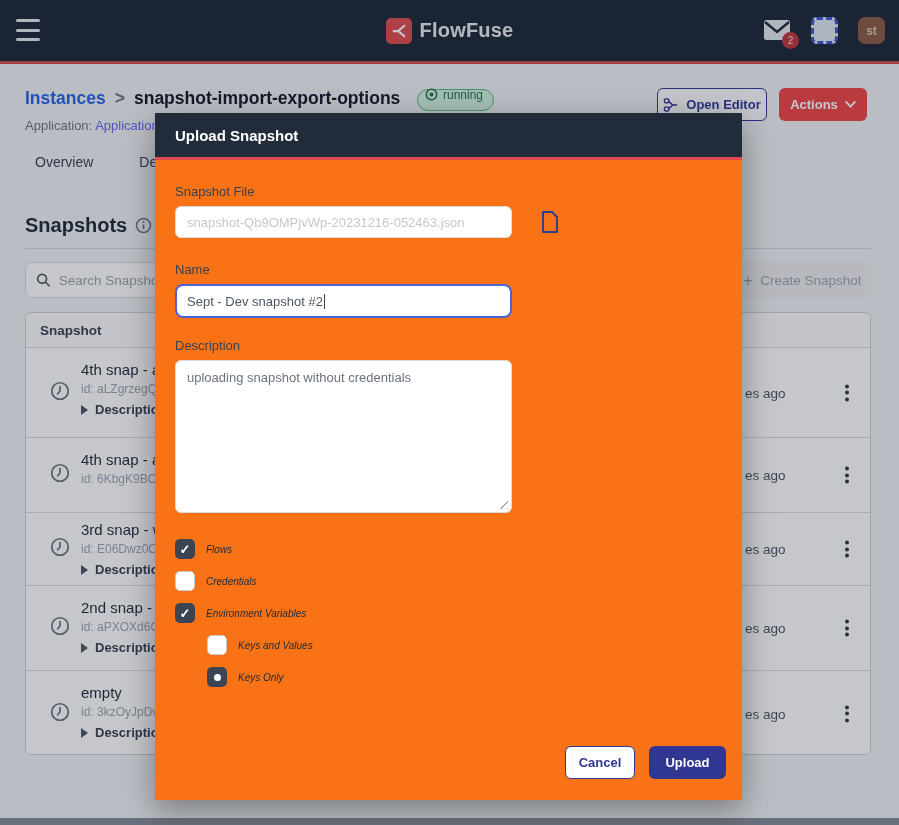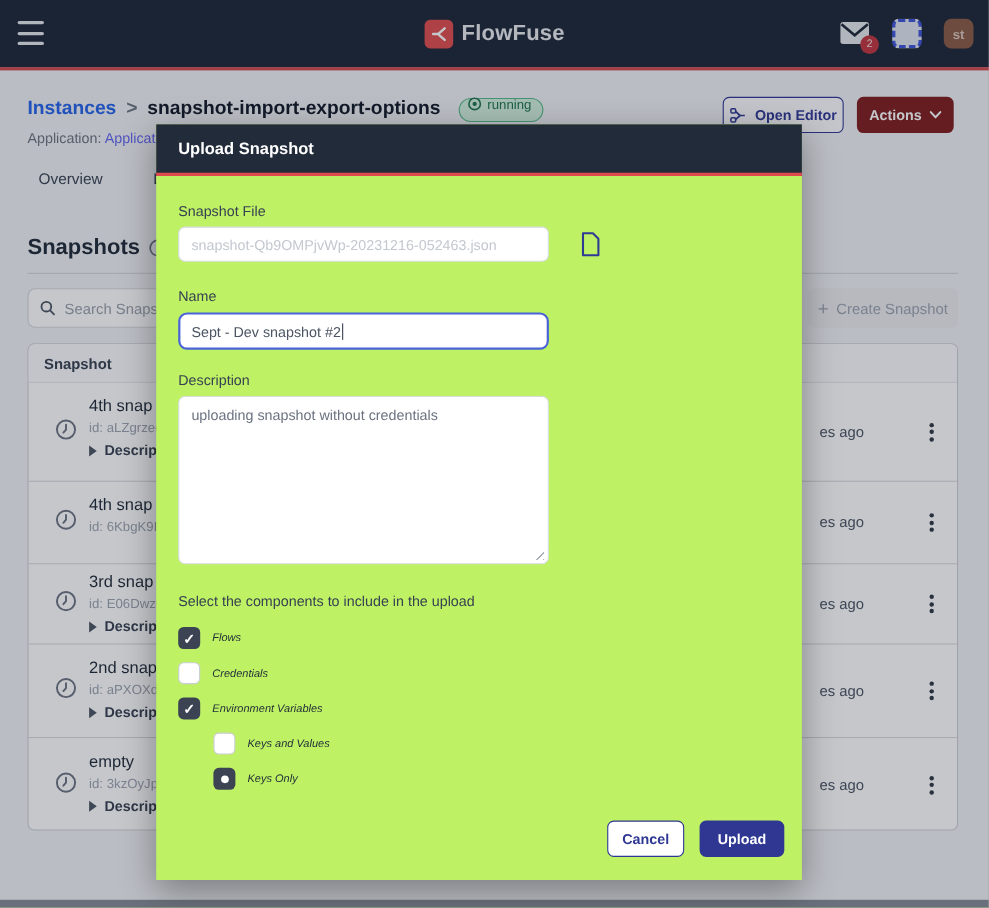--- a/index.html
+++ b/index.html
@@ -30,21 +30,21 @@
   
   .content{ position:absolute; inset:64px 0 0 0; z-index:1;}
   .breadcrumb{ position:absolute; left:25px; top:24px; font-size:17.5px; font-weight:bold; display:flex; gap:9px; align-items:center;}
   .crumb-link{ color:#2563EB; cursor:pointer;}
   .crumb-sep{ color:#6B7280;}
   .crumb-current{ color:#111827;}
   .status-badge{ position:absolute; left:417px; top:25px; height:22px; padding:0 10px 11px 7px; border-radius:11px;
     background:#D3F2DF; border:1px solid #57B886; color:#20744C; font-size:12px; display:flex; align-items:center; gap:5px;}
   .btn{ border-radius:6px; font-size:13px; font-weight:bold; display:flex; align-items:center; justify-content:center; gap:7px; cursor:pointer;}
   .btn-open-editor{ position:absolute; left:657px; top:24px; width:110px; height:33px; background:#FDFDFE; border:1px solid #2F3794; color:#2F3794;}
-  .btn-actions{ position:absolute; left:779px; top:24px; width:88px; height:33px; background:#7f1d1d; color:#FFFFFF;}
+  .btn-actions{ position:absolute; left:779px; top:24px; width:88px; height:33px; background:#ef4444; color:#FFFFFF;}
   .app-line{ position:absolute; left:25px; top:54px; font-size:13px; color:#6B7280;}
   .app-line a{ color:#6366F1; text-decoration:none; cursor:pointer;}
   .tabs{ position:absolute; left:35px; top:90px; display:flex; gap:46px; font-size:14px; color:#374151;}
   .tab{ cursor:pointer;}
   .section-title{ position:absolute; left:25px; top:150px; font-size:20px; font-weight:bold; color:#1F2937; display:flex; align-items:center; gap:8px;}
   .divider{ position:absolute; left:25px; top:184px; width:846px; height:1px; background:#D1D5DB;}
   .search-box{ position:absolute; left:25px; top:198px; width:310px; height:36px; background:#FFFFFF; border:1px solid #D3D7DC;
     border-radius:7px; display:flex; align-items:center; padding:0 10px; gap:8px;}
   .search-box input{ border:none; outline:none; font-size:13.5px; color:#374151; width:100%; background:transparent;}
   .search-box input::placeholder{ color:#9AA1AB;}
@@ -62,21 +62,21 @@
   .row-id{ font-size:12px; color:#9CA3AF; margin-top:4px;}
   .row-desc{ font-size:13px; font-weight:bold; color:#374151; margin-top:6px; display:flex; align-items:center; gap:7px; cursor:pointer;}
   .tri{ width:0; height:0; border-left:7px solid #4B5563; border-top:5px solid transparent; border-bottom:5px solid transparent;}
   .clock{ position:absolute; left:23px; top:50%; transform:translateY(-50%);}
   .row-time{ position:absolute; left:719px; top:50%; transform:translateY(-50%); font-size:13.5px; color:#4B5563;text-align:right;}
   .kebab{ position:absolute; left:815px; top:50%; transform:translateY(-50%); display:flex; flex-direction:column; gap:2.5px; cursor:pointer; padding:4px;}
   .kebab i{ width:4px; height:4px; border-radius:50%; background:#2F3744;}
   .footer-strip{ position:absolute; left:0; bottom:0; width:899px; height:7px; background:#878D96; z-index:1;}
   
   .overlay{ position:absolute; inset:0; background:rgba(24,31,46,0.25); z-index:5;}
-  .modal{ position:absolute; left:142px; top:113px; width:587px; height:687px; background:#bef264; z-index:10;
+  .modal{ position:absolute; left:155px; top:113px; width:587px; height:687px; background:#f97316; z-index:10;
     box-shadow:0 10px 30px rgba(0,0,0,.35);}
   .modal-header{ height:47px; background:#222B3A; border-bottom:3px solid #DE4A4E; display:flex; align-items:center; padding:0 20px;}
   .modal-title{ color:#FFFFFF; font-size:15px; font-weight:bold;}
   .modal-body{ position:relative; padding:24px 20px 0 20px; height:637px;}
   .f-label{ font-size:13px; color:#374151; margin-bottom:7px;}
   .input-disabled{ width:337px; height:32px; border:1px solid #D8DBDF; border-radius:6px; display:flex; align-items:center;
     padding:0 11px; font-size:13px; color:#C3C8CF; background:#FFFFFF; overflow:hidden; white-space:nowrap;}
   .file-row{ display:flex; align-items:center; gap:24px; margin-bottom:24px;}
   .file-btn{ cursor:pointer; display:flex; margin-left:3px;}
   .input-focused{ width:337px; height:34px; border:2px solid #4A63D8; border-radius:8px; display:flex; align-items:center;
@@ -333,21 +333,20 @@
         <span>Sept - Dev snapshot #2</span>
           <span class="caret"></span>
       </div>
 
       <div class="f-label">Description</div>
       <div class="textarea-wrap">
         <div class="textarea">uploading snapshot without credentials</div>
         <div class="resize-corner"></div>
       </div>
 
-      <div class="components-label">Select the components to include in the upload</div>
 
       <div class="cb-row">
         <span class="cb on">✓</span>
         <span class="cb-label">Flows</span>
       </div>
       <div class="cb-row">
         <span class="cb off"></span>
         <span class="cb-label">Credentials</span>
       </div>
       <div class="cb-row">

